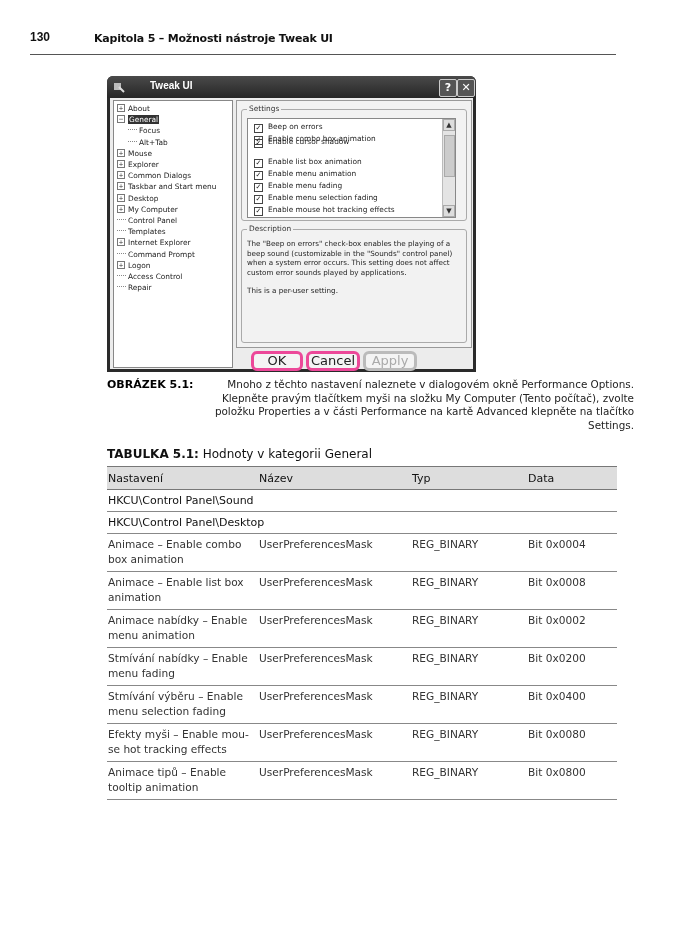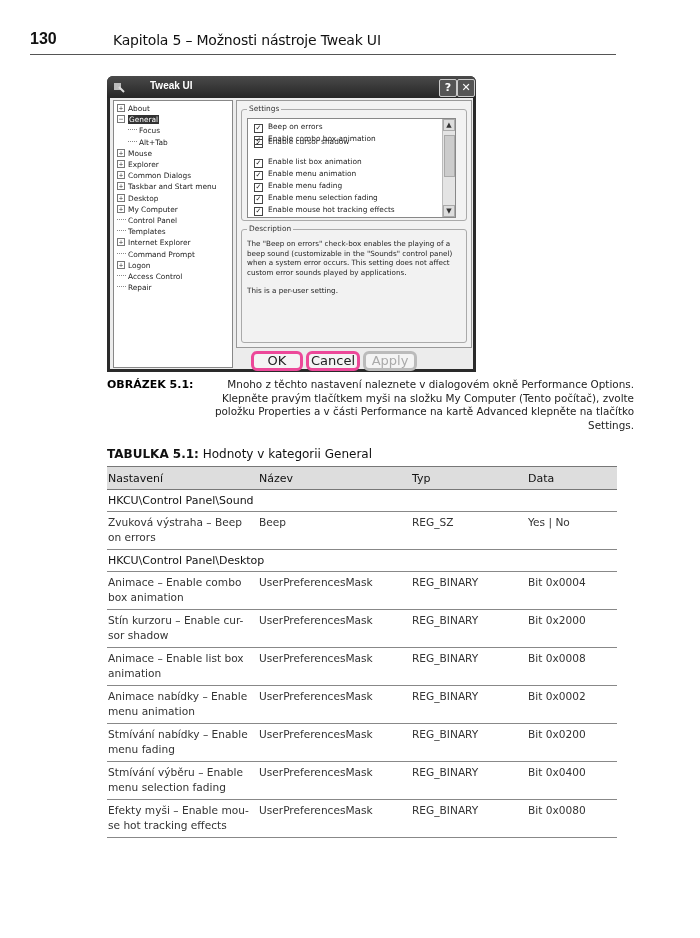--- a/index.html
+++ b/index.html
@@ -1,19 +1,19 @@
 <!DOCTYPE html>
 <html><head>
 <meta charset="utf-8">
 <style>
   html, body { margin:0; padding:0; background:#fff; }
   body { width:700px; height:938px; position:relative; overflow:hidden; font-family:"DejaVu Sans", sans-serif; color:#111; }
   .header { position:absolute; left:30px; top:30px; width:586px; height:24px; border-bottom:1.5px solid #555; }
-  .page-num { position:absolute; left:0; top:0; font-size:16px; font-weight:bold; font-family:"Liberation Sans", sans-serif; }
-  .chapter { position:absolute; left:83px; top:2px; font-size:14px; font-weight:normal; font-family:"DejaVu Sans", sans-serif; letter-spacing:-0.2px; }
+  .page-num { position:absolute; left:0; top:0; font-size:12px; font-weight:bold; font-family:"Liberation Sans", sans-serif; }
+  .chapter { position:absolute; left:64px; top:2px; font-size:11px; font-weight:bold; font-family:"DejaVu Sans", sans-serif; letter-spacing:-0.2px; }
 
   
   .win { position:absolute; left:107px; top:76px; width:369px; height:296px; background:#2a2a2a; border-radius:6px 6px 0 0; }
   .titlebar { position:absolute; left:0; top:0; width:369px; height:22px; background:linear-gradient(#4a4a4a,#262626); border-radius:6px 6px 0 0; }
   .app-icon { position:absolute; left:6px; top:5px; width:12px; height:12px; }
   .title { position:absolute; left:21px; top:4px; font-size:10px; font-weight:bold; color:#fff; font-family:Liberation Sans, sans-serif;margin-left:22px; }
   .tbtn { position:absolute; top:3px; width:16px; height:16px; border:1px solid #ccc; border-radius:2px; background:#555; color:#fff; font-size:11px; font-weight:bold; line-height:16px; text-align:center; font-family:"DejaVu Sans", sans-serif; }
   .client { position:absolute; left:3px; top:22px; width:363px; height:271px; background:#ececec; }
   .tree { position:absolute; left:3px; top:2px; width:118px; height:266px; background:#fff; border:1px solid #888; }
   .tree-item { position:absolute; font-size:7.4px; color:#222; white-space:nowrap; line-height:10px; font-family:"DejaVu Sans", sans-serif; }
@@ -136,40 +136,28 @@
       <th class="c1">Nastavení</th>
       <th class="c2">Název</th>
       <th class="c3">Typ</th>
       <th>Data</th>
     </tr>
   </thead>
   <tbody id="tbody">
       <tr class="section">
         <td colspan="4">HKCU\Control Panel\Sound</td>
       </tr>
-      <tr>
-        <td class="c1">Zvuková výstraha – Beep on errors</td>
-        <td>Beep</td>
-        <td>REG_SZ</td>
-        <td>Yes | No</td>
-      </tr>
       <tr class="section">
         <td colspan="4">HKCU\Control Panel\Desktop</td>
       </tr>
       <tr>
         <td class="c1">Animace – Enable combo box animation</td>
         <td>UserPreferencesMask</td>
         <td>REG_BINARY</td>
         <td>Bit 0x0004</td>
-      </tr>
-      <tr>
-        <td class="c1">Stín kurzoru – Enable cur-sor shadow</td>
-        <td>UserPreferencesMask</td>
-        <td>REG_BINARY</td>
-        <td>Bit 0x2000</td>
       </tr>
       <tr>
         <td class="c1">Animace – Enable list box animation</td>
         <td>UserPreferencesMask</td>
         <td>REG_BINARY</td>
         <td>Bit 0x0008</td>
       </tr>
       <tr>
         <td class="c1">Animace nabídky – Enable menu animation</td>
         <td>UserPreferencesMask</td>
@@ -187,14 +175,20 @@
         <td>UserPreferencesMask</td>
         <td>REG_BINARY</td>
         <td>Bit 0x0400</td>
       </tr>
       <tr>
         <td class="c1">Efekty myši – Enable mou-se hot tracking effects</td>
         <td>UserPreferencesMask</td>
         <td>REG_BINARY</td>
         <td>Bit 0x0080</td>
       </tr>
+      <tr>
+        <td class="c1">Animace tipů – Enable tooltip animation</td>
+        <td>UserPreferencesMask</td>
+        <td>REG_BINARY</td>
+        <td>Bit 0x0800</td>
+      </tr>
     </tbody>
 </table>
 
 </body></html>

